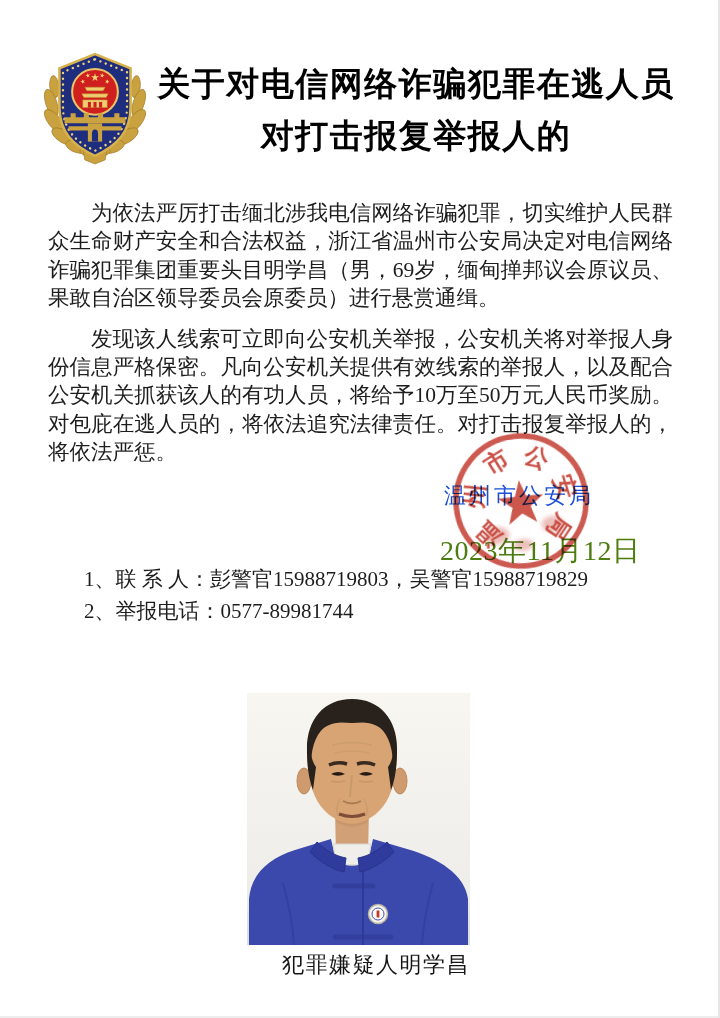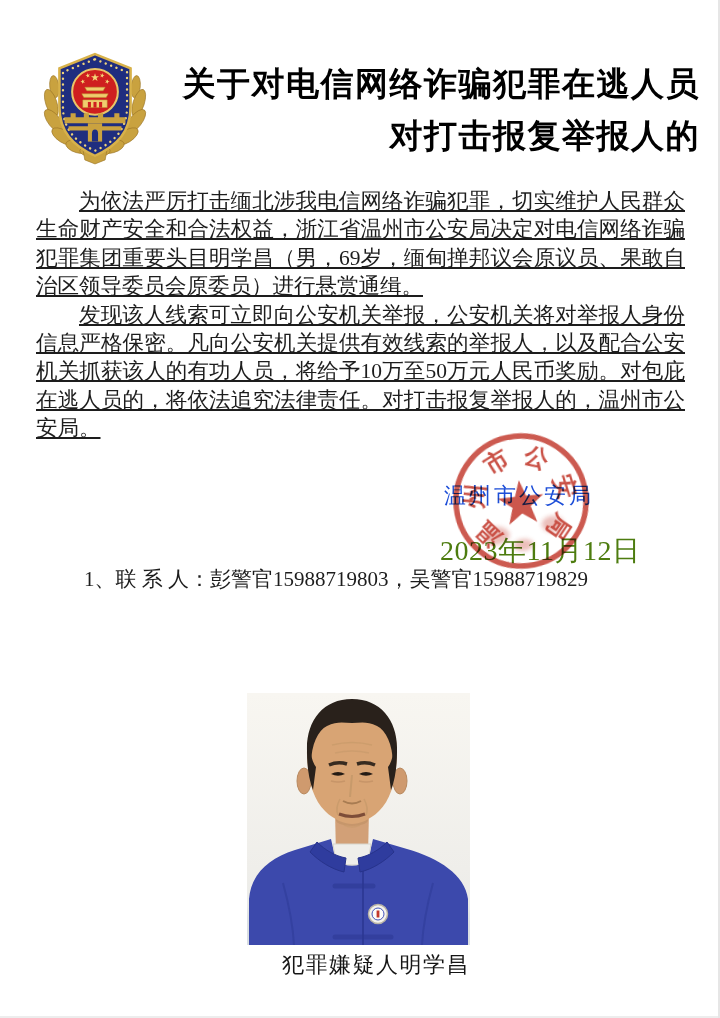--- a/index.html
+++ b/index.html
@@ -9,28 +9,28 @@
     margin:0 auto;
     background:#ffffff;
     overflow:hidden;
     font-family:"Liberation Serif","DejaVu Serif",serif;
     color:#1d1d1d;
     box-shadow:inset -2px 0 0 #e6e6e6, inset 0 -2px 0 #ededed;
   }
   .emblem{position:absolute;left:34px;top:44px;width:122px;height:122px;}
   .title{
     position:absolute;left:132px;top:58px;width:568px;
-    text-align:right;font-weight:bold;color:#000;
+    text-align:center;font-weight:bold;color:#000;
     font-size:33px;line-height:52px;letter-spacing:1.5px;
   }
   .bodytext{
     position:absolute;left:36px;top:187px;width:649px;
     font-size:21.5px;line-height:28.4px;text-align:justify;
   }
-  .bodytext p{margin:0;text-indent:2em;text-decoration:underline;}
+  .bodytext p{margin:12px;text-indent:2em;}
   .sig-agency{
     position:absolute;left:444px;top:481px;
     font-size:22px;letter-spacing:3px;color:#1d4ed8;white-space:nowrap;
   }
   .sig-date{
     position:absolute;left:440px;top:511px;
     font-size:28px;letter-spacing:.5px;color:#4d7c0f;white-space:nowrap;margin-top:21px;
   }
   .seal{
     position:absolute;left:447px;top:427px;width:148px;height:148px;
@@ -113,21 +113,21 @@
     </svg>
   </div>
 
   <div class="title">
     <div>关于对电信网络诈骗犯罪在逃人员</div>
     <div>对打击报复举报人的</div>
   </div>
 
   <div class="bodytext">
     <p>为依法严厉打击缅北涉我电信网络诈骗犯罪，切实维护人民群众生命财产安全和合法权益，浙江省温州市公安局决定对电信网络诈骗犯罪集团重要头目明学昌（男，69岁，缅甸掸邦议会原议员、果敢自治区领导委员会原委员）进行悬赏通缉。</p>
-    <p>发现该人线索可立即向公安机关举报，公安机关将对举报人身份信息严格保密。凡向公安机关提供有效线索的举报人，以及配合公安机关抓获该人的有功人员，将给予10万至50万元人民币奖励。对包庇在逃人员的，将依法追究法律责任。对打击报复举报人的，温州市公安局。</p>
+    <p>发现该人线索可立即向公安机关举报，公安机关将对举报人身份信息严格保密。凡向公安机关提供有效线索的举报人，以及配合公安机关抓获该人的有功人员，将给予10万至50万元人民币奖励。对包庇在逃人员的，将依法追究法律责任。对打击报复举报人的，将依法严惩。</p>
   </div>
 
   <div class="sig-agency">温州市公安局</div>
   <div class="sig-date">2023年11月12日</div>
 
   <div class="seal">
     <svg viewBox="0 0 148 148" width="148" height="148" aria-hidden="true">
       <defs>
         <filter id="soft-seal" x="-30%" y="-30%" width="160%" height="160%">
           <feGaussianBlur stdDeviation="2.2"></feGaussianBlur>
@@ -160,20 +160,21 @@
           </g>
         <g transform="rotate(130 74 74)">
             <text x="74" y="36">局</text>
           </g>
       </g>
     </svg>
   </div>
 
   <div class="contacts">
     <div class="contact-line indent">1、联 系 人：彭警官15988719803，吴警官15988719829</div>
+    <div class="contact-line indent">2、举报电话：0577-89981744</div>
   </div>
 
   <div class="photo">
     <svg viewBox="0 0 223 252" width="223" height="252" aria-hidden="true">
       <defs>
         <linearGradient id="pbg" x1="0" y1="0" x2="0" y2="1">
           <stop offset="0" stop-color="#f8f6f1"></stop>
           <stop offset="0.7" stop-color="#efeeea"></stop>
           <stop offset="1" stop-color="#e7e9e7"></stop>
         </linearGradient>

